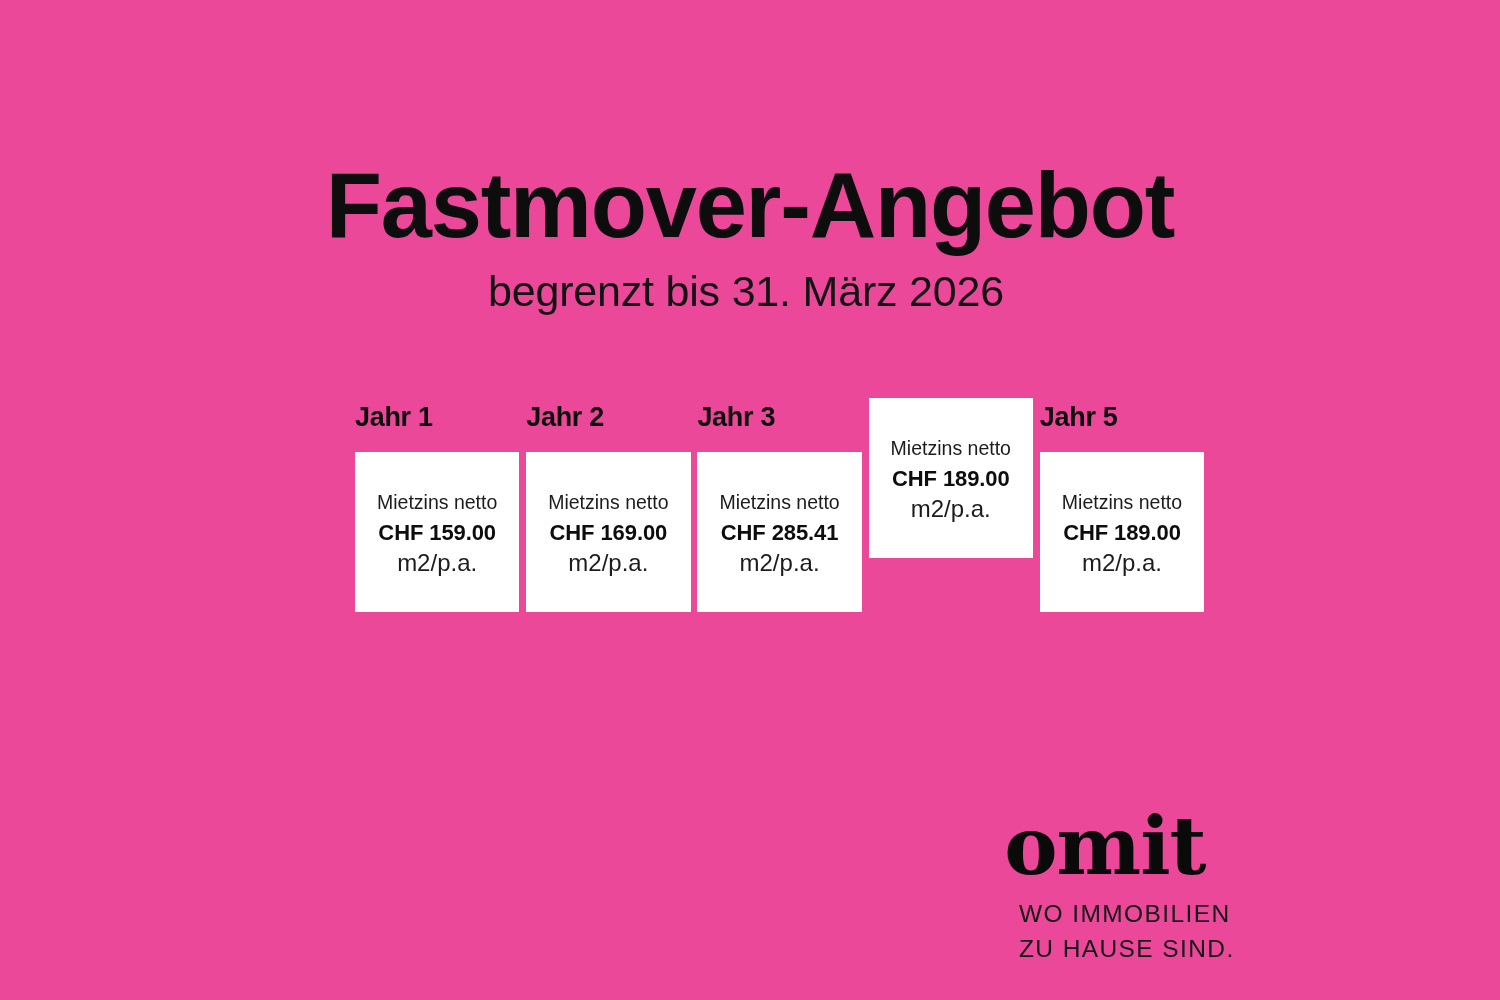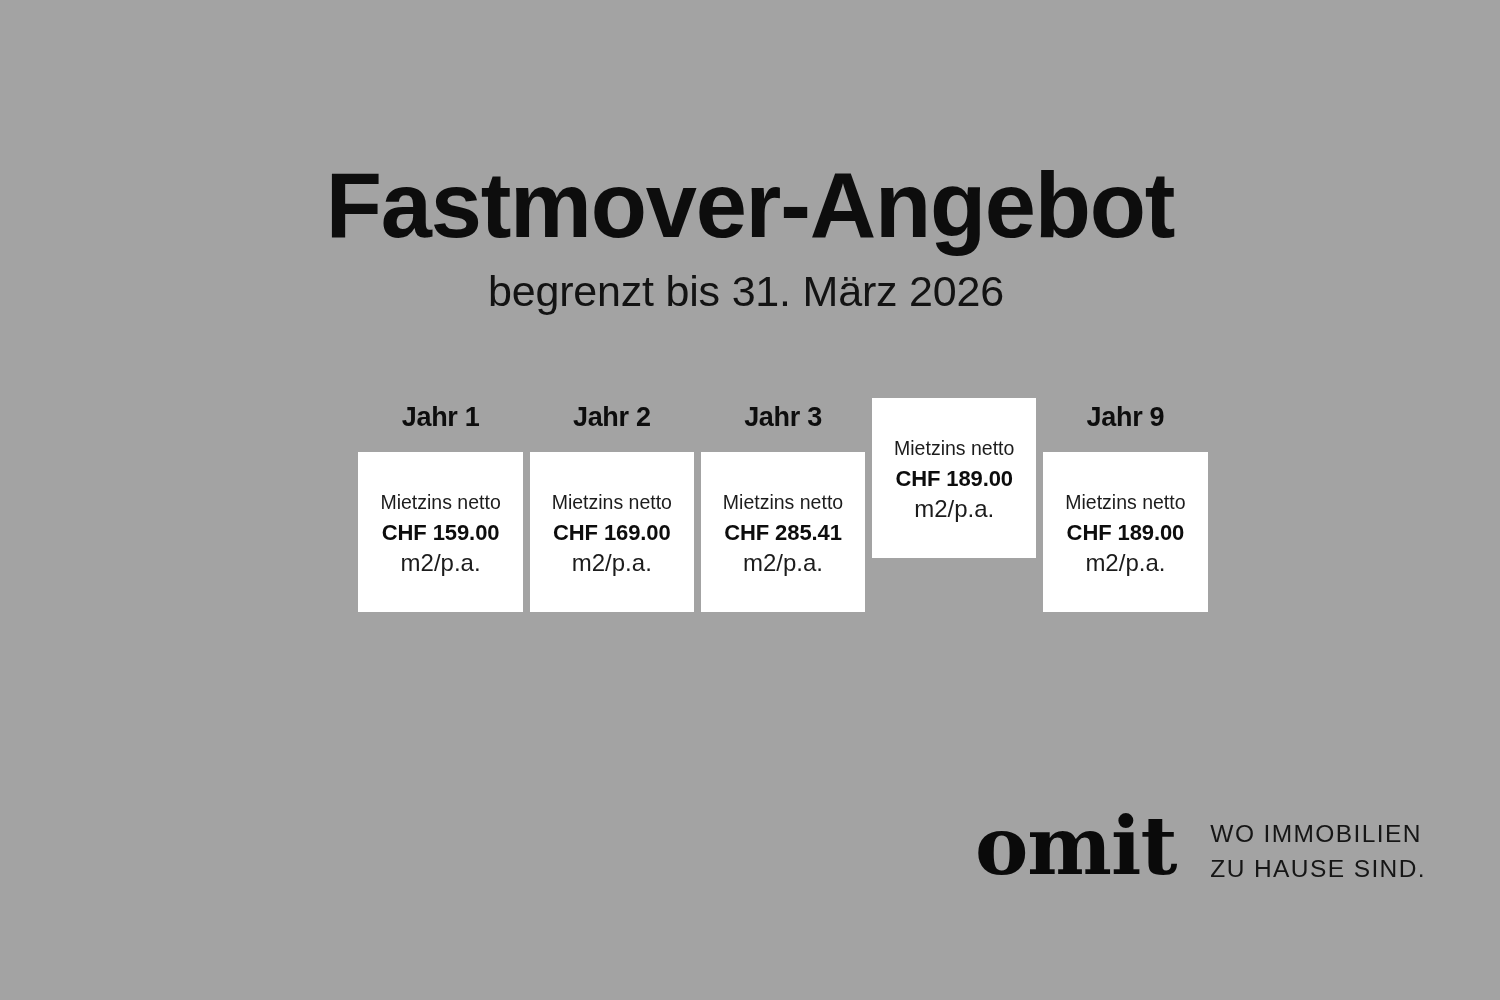--- a/index.html
+++ b/index.html
@@ -14,21 +14,21 @@
     background: #f0eeec;
     font-family: "Liberation Sans", "DejaVu Sans", sans-serif;
     color: #111111;
     -webkit-font-smoothing: antialiased;
   }
 
   #page {
     position: relative;
     width: 1500px;
     height: 1000px;
-    background: #a3a3a3;
+    background: #ec4899;
   }
 
   
   .headline-block {
     position: absolute;
     left: 0;
     top: 158px;
     width: 1500px;
     text-align: center;
   }
@@ -62,21 +62,21 @@
     display: flex;
     flex-direction: row;
     justify-content: space-between;
     align-items: flex-start;
   }
 
   .offer-col {
     width: 182px;
     display: flex;
     flex-direction: column;
-    align-items: center;
+    align-items: flex-start;
   }
 
   .year-label {
     height: 54px;
     line-height: 38px;
     text-align: center;
     font-size: 27px;
     font-weight: 700;
     letter-spacing: -0.3px;
     color: #0d0d0d;
@@ -121,36 +121,36 @@
     font-weight: 400;
     color: #1c1c1c;
   }
 
   
   .logo-lockup {
     position: absolute;
     left: 975px;
     top: 806px;
     display: flex;
-    flex-direction: row;
+    flex-direction: column;
     align-items: center;
   }
 
   .wordmark {
     font-family: "DejaVu Serif", "Liberation Serif", serif;
     font-size: 80px;
     line-height: 80px;
     font-weight: 700;
     letter-spacing: -1px;
     color: #0a0a0a;
     padding-bottom: 4px;
   }
 
   .tagline {
-    margin-left: 34px;
+    margin-left: 44px;
     padding-top: 6px;
     font-family: "Liberation Sans", "DejaVu Sans", sans-serif;
     font-size: 24.5px;
     line-height: 35px;
     font-weight: 300;
     letter-spacing: 1.4px;
     color: #161616;
     text-transform: uppercase;
     white-space: nowrap;
   }
@@ -196,21 +196,21 @@
 
     <div class="offer-col">
       <div class="price-card">
         <span class="card-line card-caption">Mietzins netto</span>
         <span class="card-line card-amount">CHF 189.00</span>
         <span class="card-line card-unit">m2/p.a.</span>
       </div>
     </div>
 
     <div class="offer-col">
-      <div class="year-label">Jahr 9</div>
+      <div class="year-label">Jahr 5</div>
       <div class="price-card">
         <span class="card-line card-caption">Mietzins netto</span>
         <span class="card-line card-amount">CHF 189.00</span>
         <span class="card-line card-unit">m2/p.a.</span>
       </div>
     </div>
 
   </div>
 
   <div class="logo-lockup">

